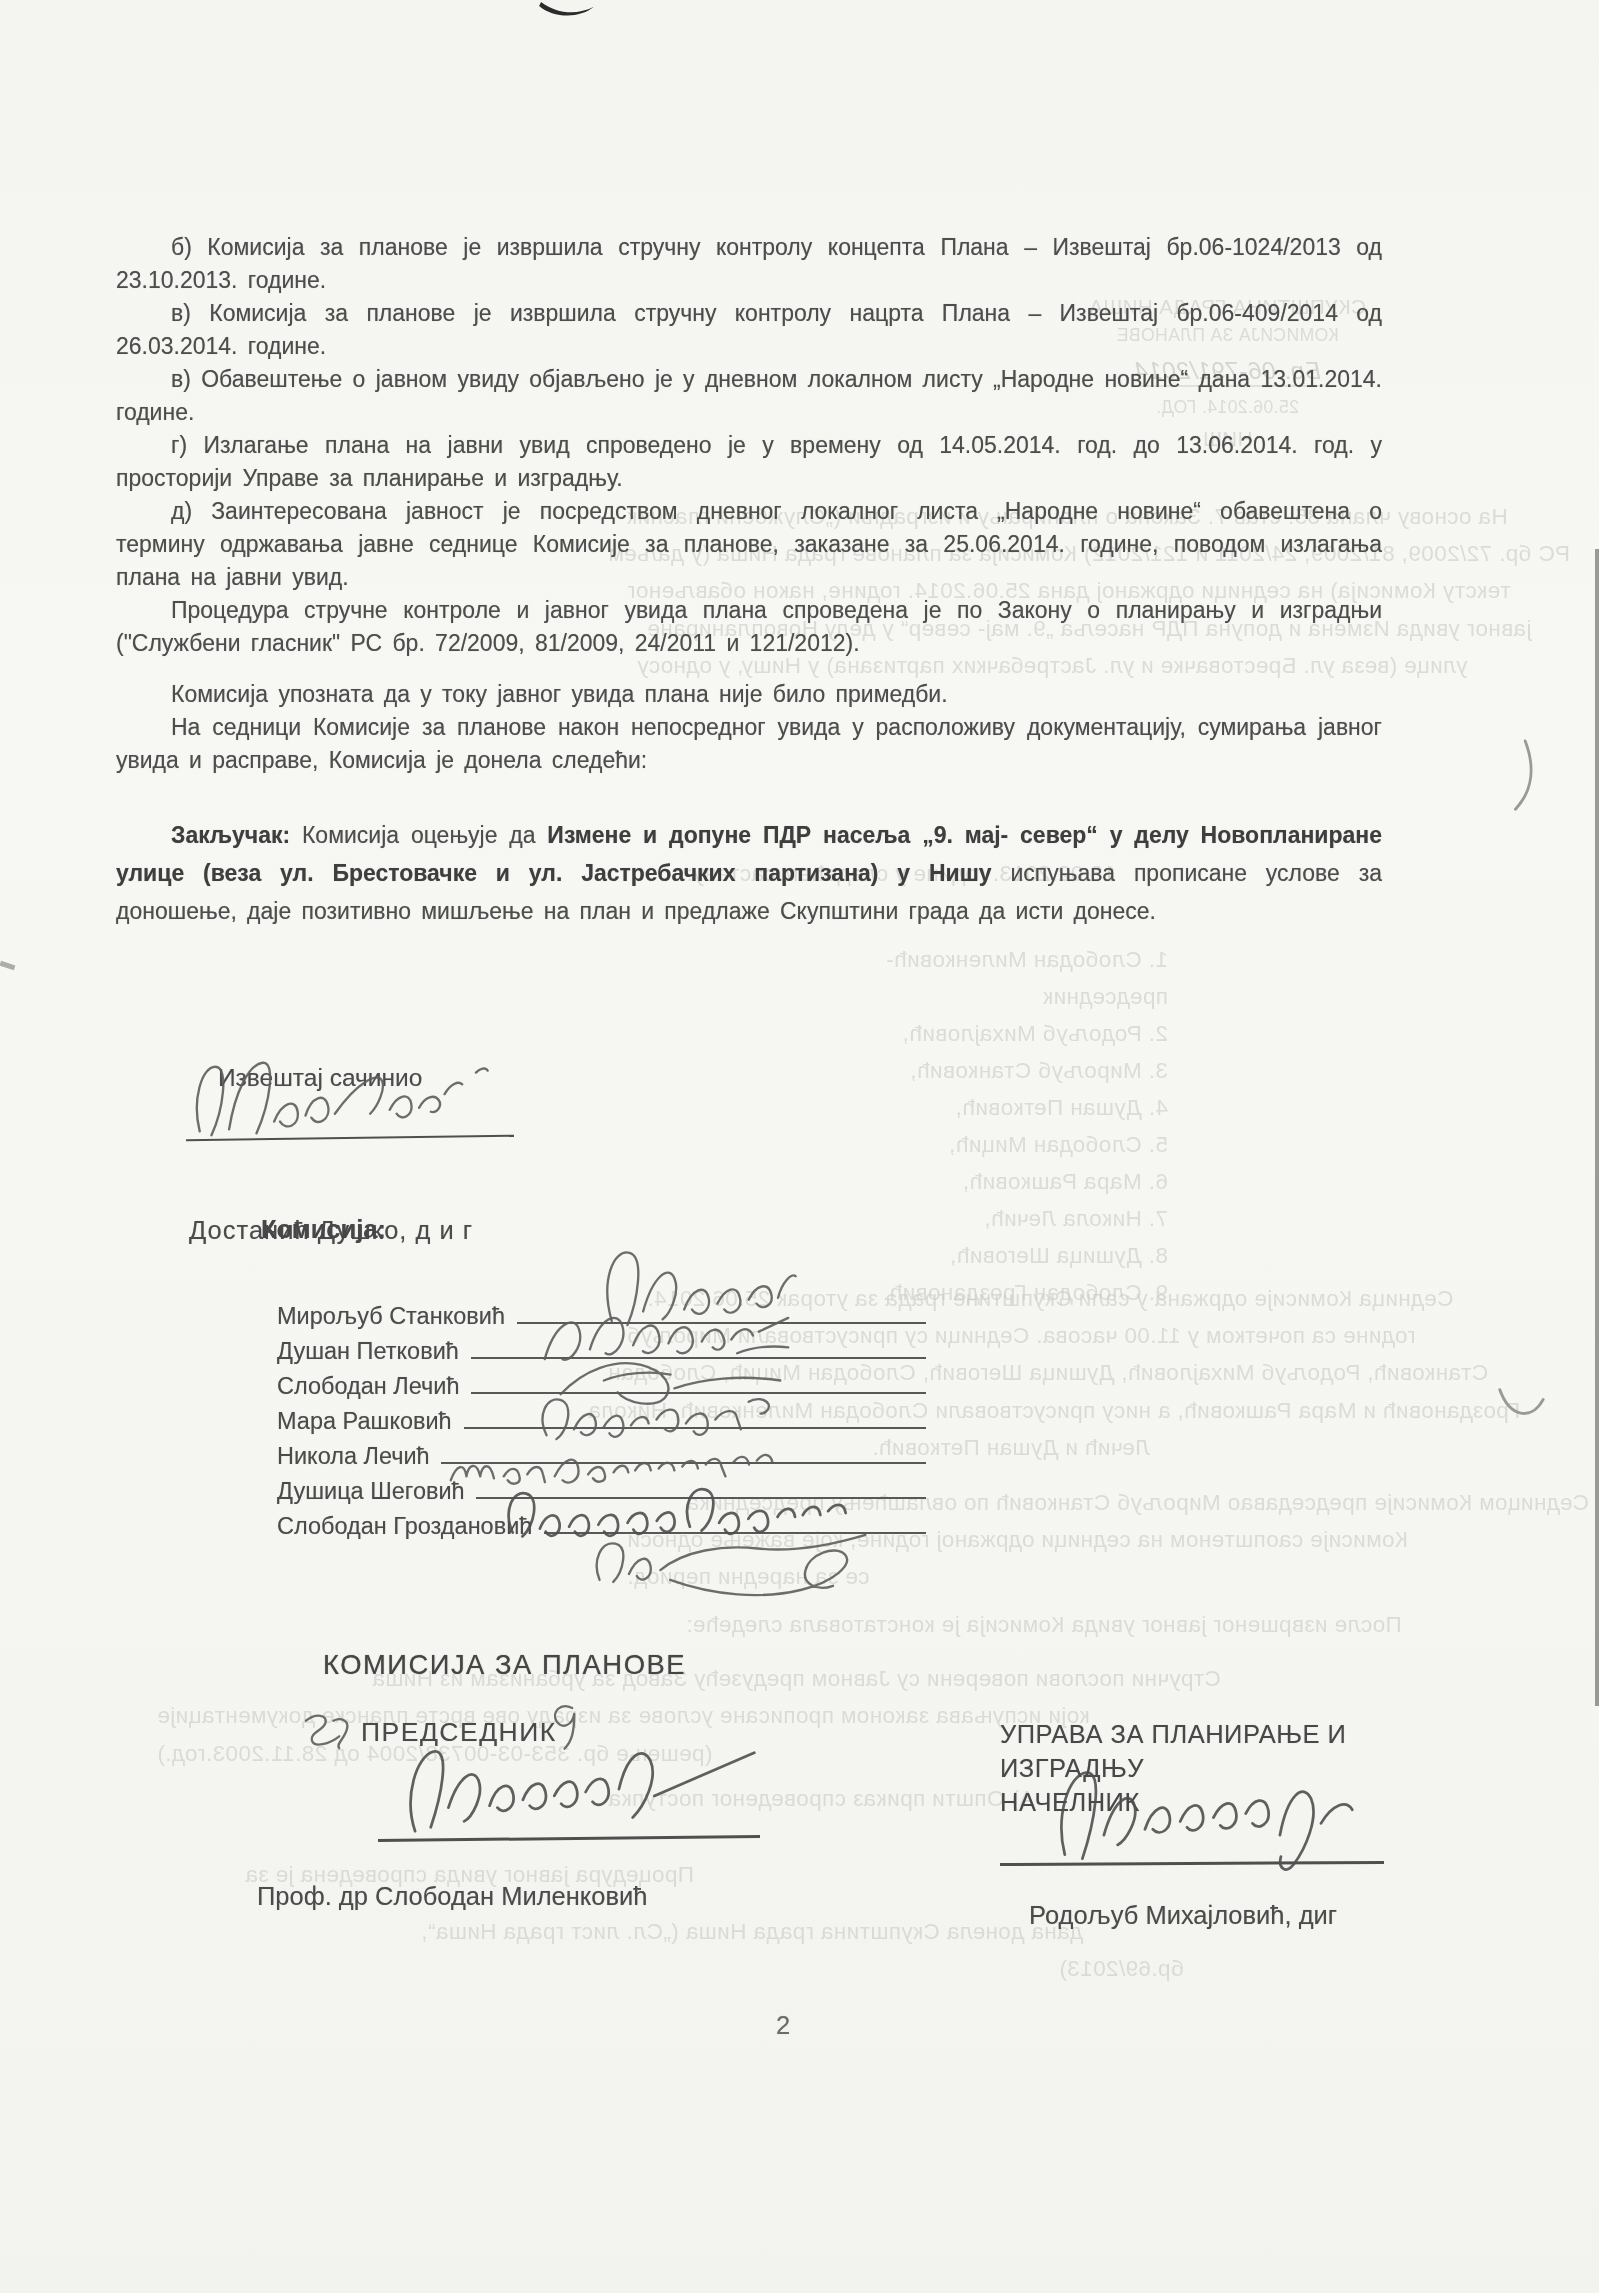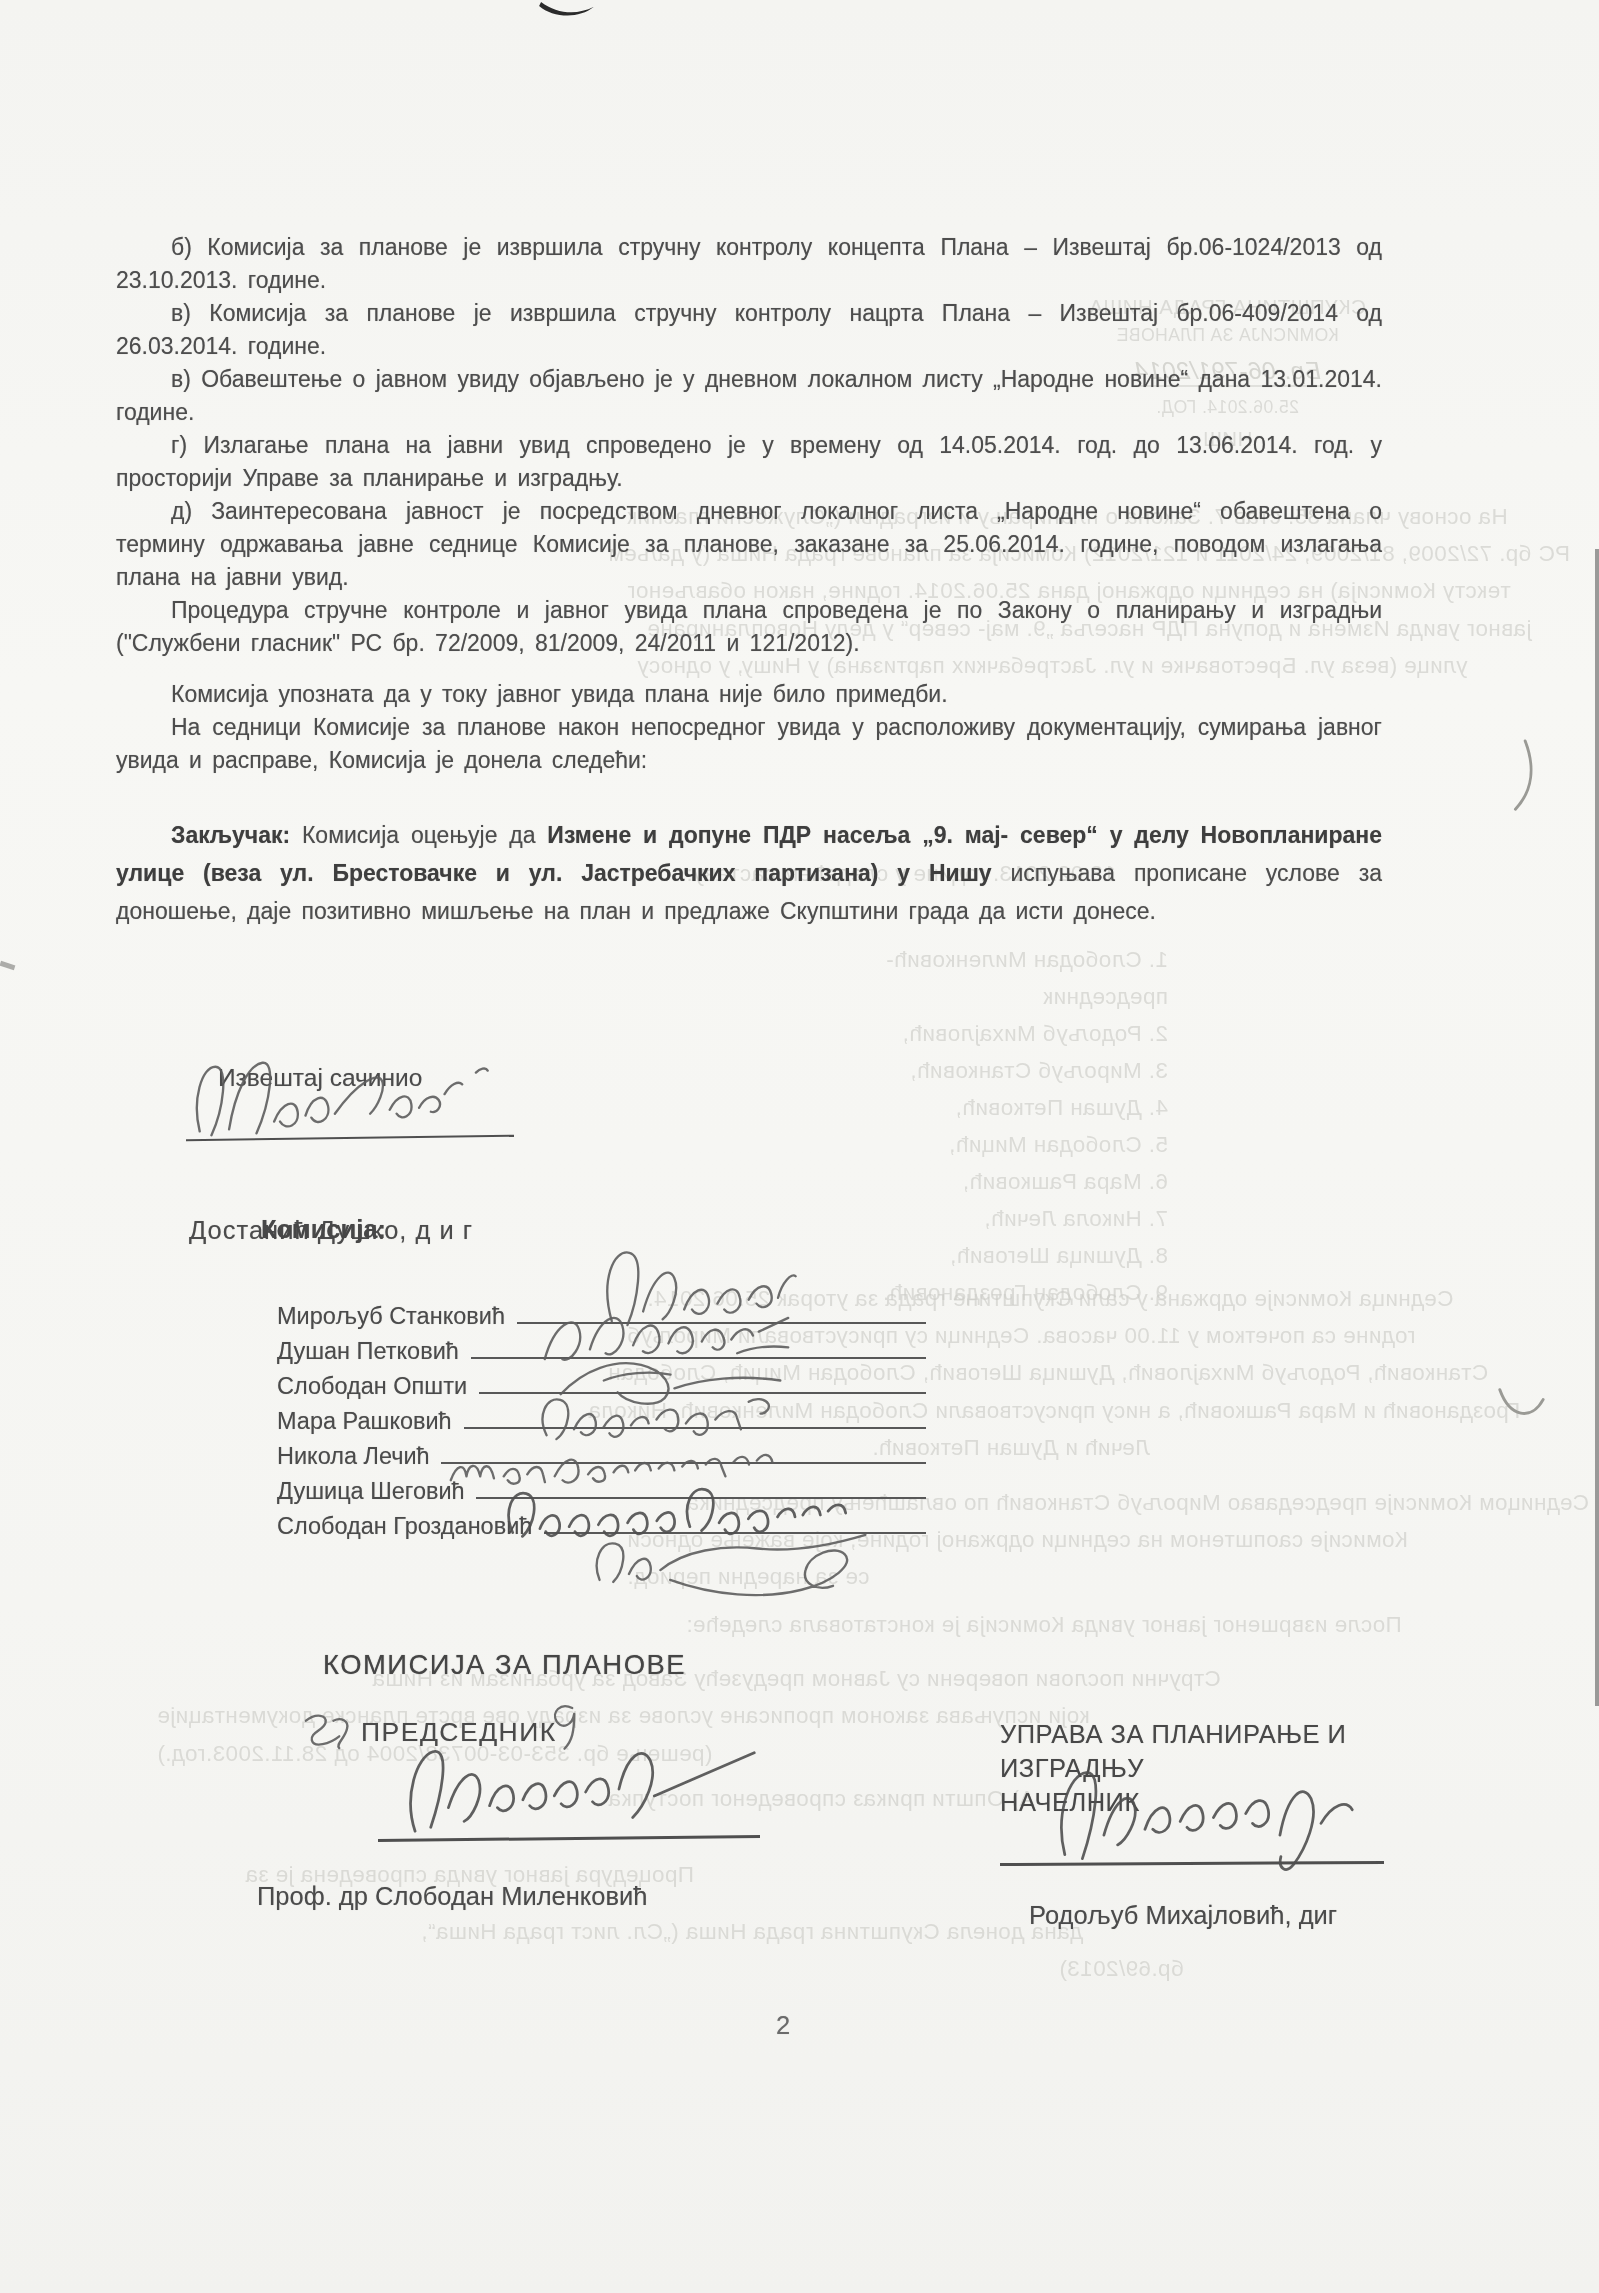--- a/index.html
+++ b/index.html
@@ -141,21 +141,21 @@
   <div class="members">
     <div class="member-row">
         <span>Мирољуб Станковић</span>
         <span class="sigline"></span>
       </div>
     <div class="member-row">
         <span>Душан Петковић</span>
         <span class="sigline"></span>
       </div>
     <div class="member-row">
-        <span>Слободан Општи</span>
+        <span>Слободан Лечић</span>
         <span class="sigline"></span>
       </div>
     <div class="member-row">
         <span>Мара Рашковић</span>
         <span class="sigline"></span>
       </div>
     <div class="member-row">
         <span>Никола Лечић</span>
         <span class="sigline"></span>
       </div>

